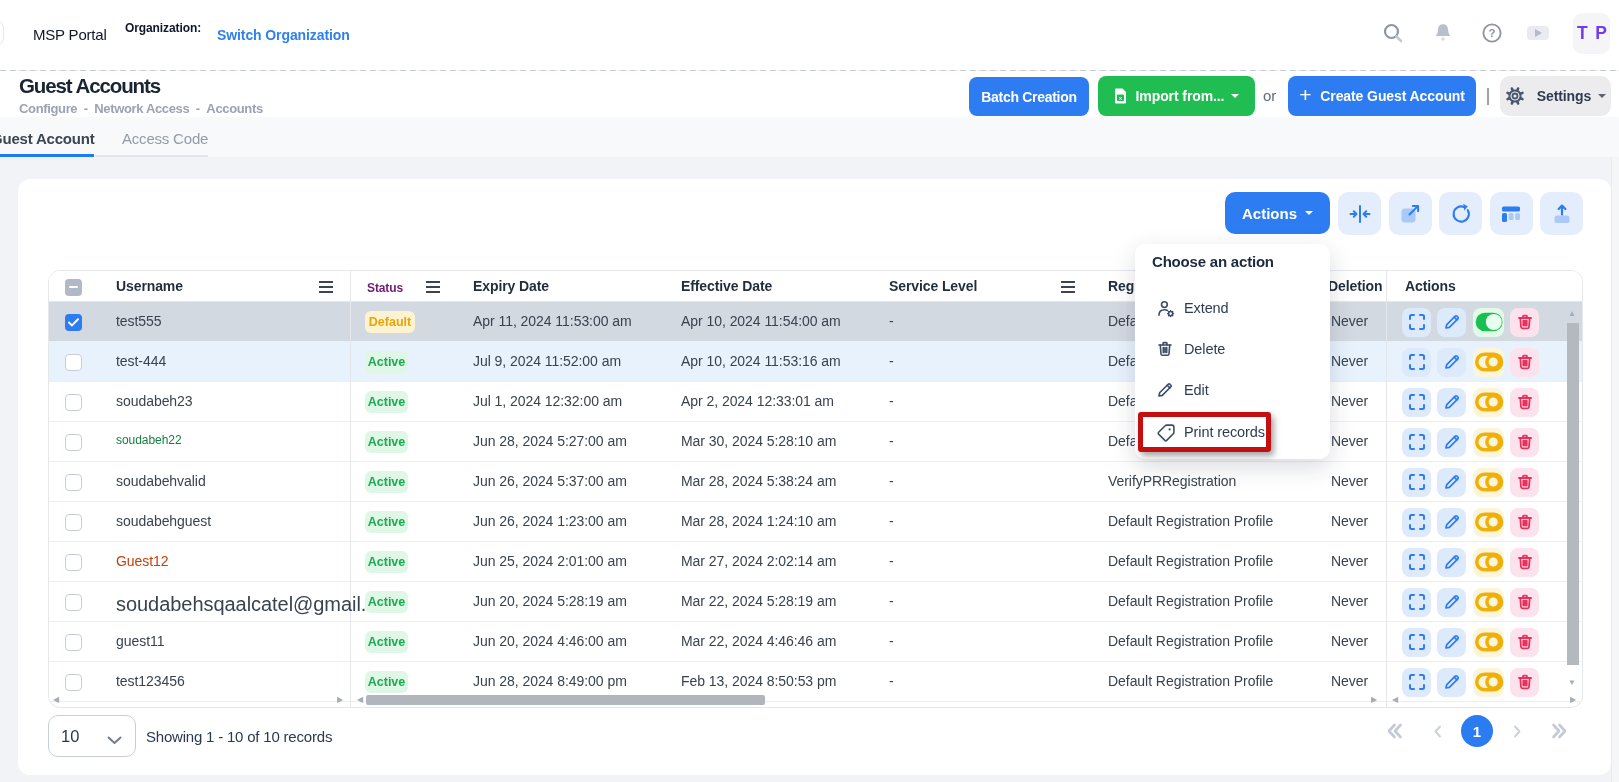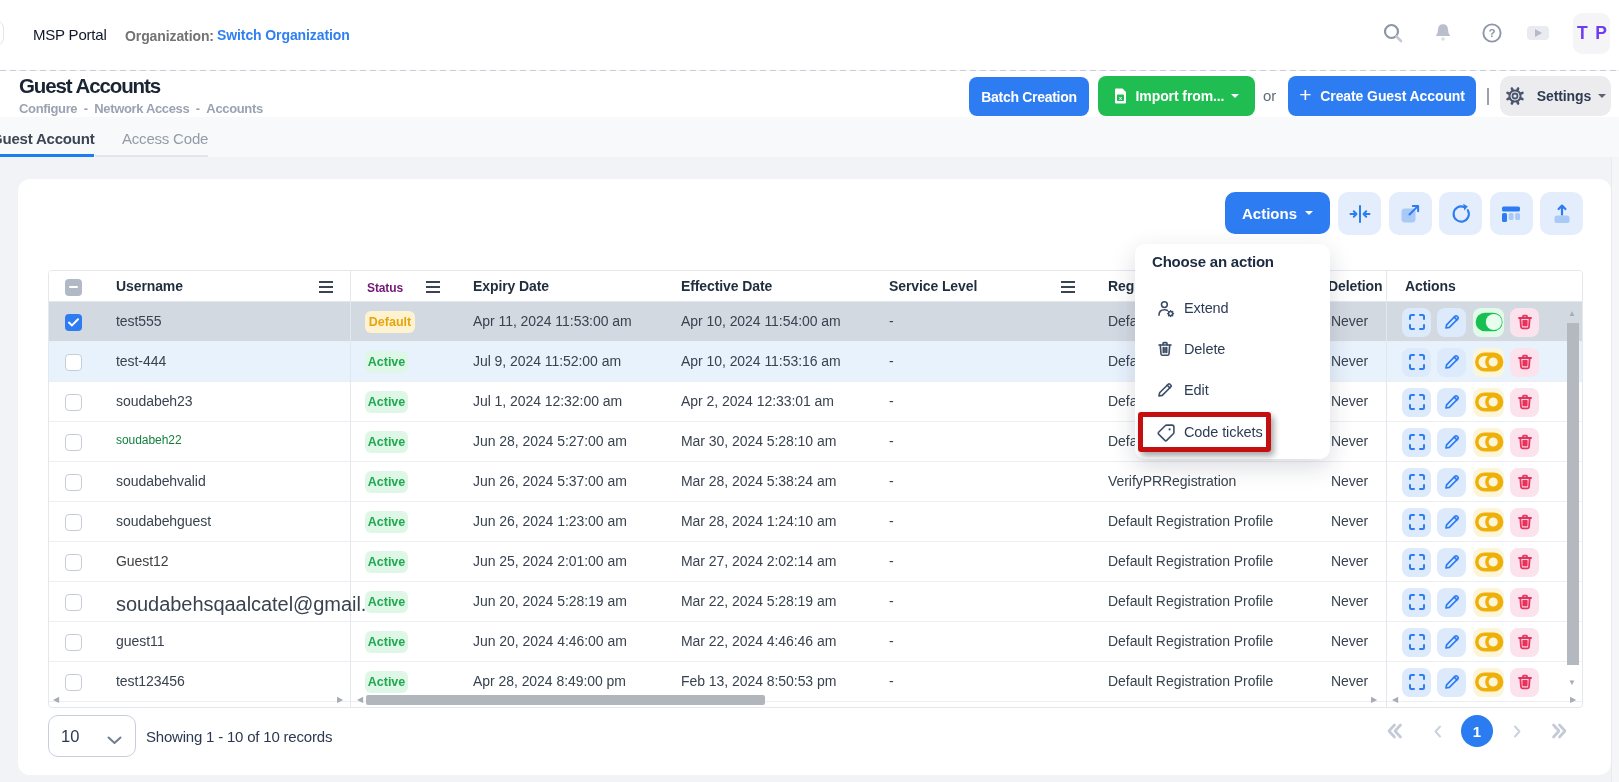--- a/index.html
+++ b/index.html
@@ -1,21 +1,21 @@
 <!DOCTYPE html>
 <html><head><meta charset="utf-8"><style>
 *{margin:0;padding:0;box-sizing:border-box}
 body{font-family:"Liberation Sans",sans-serif;width:1619px;height:782px;position:relative;overflow:hidden;background:#f1f3f6}
 .abs{position:absolute}
 </style></head><body>
 <div class="abs" style="left:0;top:0;width:1619px;height:70px;background:#fff"></div>
 <div class="abs" style="left:0;top:70px;width:1619px;height:1px;background:repeating-linear-gradient(90deg,#c7ccd6 0 6px,transparent 6px 10px)"></div>
 <div class="abs" style="left:-36px;top:20px;width:40px;height:26px;background:#fff;border:1.5px solid #e2e5ea;border-radius:8px"></div>
 <div class="abs" style="left:33px;top:26px;font-size:15px;font-weight:normal;letter-spacing:-0.2px;color:#0f172a">MSP Portal</div>
-<div class="abs" style="left:125px;top:28px;font-size:14px;font-weight:bold;letter-spacing:-0.1px;color:#737373">Organization:</div>
+<div class="abs" style="left:125px;top:21px;font-size:12px;font-weight:bold;letter-spacing:-0.1px;color:#0f172a">Organization:</div>
 <div class="abs" style="left:217px;top:27px;font-size:14px;font-weight:bold;letter-spacing:-0.1px;color:#2f80f0">Switch Organization</div>
 <div class="abs" style="left:1381px;top:21px"><svg width="24" height="24" viewBox="0 0 24 24" style="">
       <circle cx="10.5" cy="10.5" r="6.5" fill="none" stroke="#8d96a8" stroke-width="2.2"></circle>
       <path d="M15.5 15.5 L20 20" stroke="#c3c9d4" stroke-width="2.6" stroke-linecap="round"></path>
     </svg></div>
 <div class="abs" style="left:1431px;top:21px"><svg width="24" height="24" viewBox="0 0 24 24" style="">
       <path d="M12 3.2 Q16.8 3.2 17 8.6 Q17.1 12 18.6 13.8 Q19.6 15 18.4 15 H5.6 Q4.4 15 5.4 13.8 Q6.9 12 7 8.6 Q7.2 3.2 12 3.2 Z" fill="#b9bfcc"></path>
       <circle cx="12" cy="18" r="1.8" fill="#d9dde4"></circle>
     </svg></div>
 <div class="abs" style="left:1480px;top:21px"><svg width="24" height="24" viewBox="0 0 24 24" style="">
@@ -95,21 +95,21 @@
       <rect x="8.7" y="10" width="4.8" height="7" rx="1.6" fill="#a9c9f7"></rect>
       <rect x="15.2" y="10" width="4.8" height="7" rx="1.6" fill="#a9c9f7"></rect>
     </svg>
   </div>
 <div class="abs" style="left:1540.0px;top:192px;width:43px;height:43px;background:#e3edfc;border-radius:10px;display:flex;align-items:center;justify-content:center">
     <svg width="22" height="22" viewBox="0 0 22 22" style="">
       <rect x="3.5" y="12.5" width="15" height="7.5" rx="2.5" fill="#a9c9f7"></rect>
       <path d="M11 11.5 V3 M11 2.6 L7.6 6 M11 2.6 L14.4 6" stroke="#2e7cf2" stroke-width="2.2" fill="none" stroke-linecap="round" stroke-linejoin="round"></path>
     </svg>
   </div>
-<div class="abs" style="left:48px;top:270px;width:1535px;height:438px;background:#fff;border:1px solid #e4e7ec;border-radius:4px;overflow:hidden">
+<div class="abs" style="left:48px;top:270px;width:1535px;height:438px;background:#fff;border:1px solid #e4e7ec;border-radius:12px;overflow:hidden">
 <div class="abs" style="left:0;top:0;width:1535px;height:31px;background:#fff;border-bottom:1px solid #e4e7ec"></div>
 <div class="abs" style="left:0;top:31px;width:1535px;height:40px;background:#d3d9e1;border-bottom:1px solid #eceef1"></div>
 <div class="abs" style="left:0;top:71px;width:1535px;height:40px;background:#e8f2fd;border-bottom:1px solid #eceef1"></div>
 <div class="abs" style="left:0;top:111px;width:1535px;height:40px;background:#fff;border-bottom:1px solid #eceef1"></div>
 <div class="abs" style="left:0;top:151px;width:1535px;height:40px;background:#fff;border-bottom:1px solid #eceef1"></div>
 <div class="abs" style="left:0;top:191px;width:1535px;height:40px;background:#fff;border-bottom:1px solid #eceef1"></div>
 <div class="abs" style="left:0;top:231px;width:1535px;height:40px;background:#fff;border-bottom:1px solid #eceef1"></div>
 <div class="abs" style="left:0;top:271px;width:1535px;height:40px;background:#fff;border-bottom:1px solid #eceef1"></div>
 <div class="abs" style="left:0;top:311px;width:1535px;height:40px;background:#fff;border-bottom:1px solid #eceef1"></div>
 <div class="abs" style="left:0;top:351px;width:1535px;height:40px;background:#fff;border-bottom:1px solid #eceef1"></div>
@@ -378,21 +378,21 @@
       <svg width="18" height="18" viewBox="0 0 18 18" style="">
         <g fill="none" stroke="#e8315b" stroke-width="1.8" stroke-linecap="round" stroke-linejoin="round">
           <path d="M3 5 H15"></path>
           <path d="M7 5 V3.4 Q7 2.6 7.8 2.6 H10.2 Q11 2.6 11 3.4 V5"></path>
           <path d="M4.3 5 L5 14 Q5.1 15.3 6.4 15.3 H11.6 Q12.9 15.3 13 14 L13.7 5"></path>
           <path d="M7.3 7.6 V12.6 M9 7.6 V12.6 M10.7 7.6 V12.6"></path>
         </g>
       </svg>
     </div>
 <div style="position:absolute;left:16px;top:282.5px;width:17px;height:17px;border-radius:4px;background:#fff;border:1.5px solid #c6ccd8"></div>
-<div class="abs" style="left:67px;top:282px;font-size:14px;letter-spacing:-0.05px;color:#404040;white-space:nowrap">Guest12</div>
+<div class="abs" style="left:67px;top:282px;font-size:14px;letter-spacing:-0.05px;color:#c2410c;white-space:nowrap">Guest12</div>
 <div class="abs" style="left:316px;top:280px;width:43px;height:22px;background:#dff7e7;border-radius:6px;display:flex;align-items:center;justify-content:center;font-size:12.5px;font-weight:bold;color:#1fa850">Active</div>
 <div class="abs" style="left:424px;top:282px;font-size:14px;letter-spacing:-0.05px;color:#39434f;white-space:nowrap">Jun 25, 2024 2:01:00 am</div>
 <div class="abs" style="left:632px;top:282px;font-size:14px;letter-spacing:-0.05px;color:#39434f;white-space:nowrap">Mar 27, 2024 2:02:14 am</div>
 <div class="abs" style="left:840px;top:282px;font-size:14px;letter-spacing:-0.05px;color:#39434f;white-space:nowrap">-</div>
 <div class="abs" style="left:1059px;top:282px;font-size:14px;letter-spacing:-0.05px;color:#39434f;white-space:nowrap">Default Registration Profile</div>
 <div class="abs" style="left:1282px;top:282px;font-size:14px;letter-spacing:-0.05px;color:#39434f;white-space:nowrap">Never</div>
 <div class="abs" style="left:1353px;top:276.5px;width:29px;height:29px;background:#ddeafc;border-radius:8px;display:flex;align-items:center;justify-content:center">
       <svg width="18" height="18" viewBox="0 0 18 18" style="">
         <path d="M2 6 V3.5 Q2 2 3.5 2 H6" fill="none" stroke="#2e7cf2" stroke-width="2" stroke-linecap="round"></path>
         <path d="M12 2 H14.5 Q16 2 16 3.5 V6" fill="none" stroke="#2e7cf2" stroke-width="2" stroke-linecap="round"></path>
@@ -500,21 +500,21 @@
           <path d="M3 5 H15"></path>
           <path d="M7 5 V3.4 Q7 2.6 7.8 2.6 H10.2 Q11 2.6 11 3.4 V5"></path>
           <path d="M4.3 5 L5 14 Q5.1 15.3 6.4 15.3 H11.6 Q12.9 15.3 13 14 L13.7 5"></path>
           <path d="M7.3 7.6 V12.6 M9 7.6 V12.6 M10.7 7.6 V12.6"></path>
         </g>
       </svg>
     </div>
 <div style="position:absolute;left:16px;top:402.5px;width:17px;height:17px;border-radius:4px;background:#fff;border:1.5px solid #c6ccd8"></div>
 <div class="abs" style="left:67px;top:402px;font-size:14px;letter-spacing:-0.05px;color:#39434f;white-space:nowrap">test123456</div>
 <div class="abs" style="left:316px;top:400px;width:43px;height:22px;background:#dff7e7;border-radius:6px;display:flex;align-items:center;justify-content:center;font-size:12.5px;font-weight:bold;color:#1fa850">Active</div>
-<div class="abs" style="left:424px;top:402px;font-size:14px;letter-spacing:-0.05px;color:#39434f;white-space:nowrap">Apr 28, 2024 8:49:00 pm</div>
+<div class="abs" style="left:424px;top:402px;font-size:14px;letter-spacing:-0.05px;color:#39434f;white-space:nowrap">Jun 28, 2024 8:49:00 pm</div>
 <div class="abs" style="left:632px;top:402px;font-size:14px;letter-spacing:-0.05px;color:#39434f;white-space:nowrap">Feb 13, 2024 8:50:53 pm</div>
 <div class="abs" style="left:840px;top:402px;font-size:14px;letter-spacing:-0.05px;color:#39434f;white-space:nowrap">-</div>
 <div class="abs" style="left:1059px;top:402px;font-size:14px;letter-spacing:-0.05px;color:#39434f;white-space:nowrap">Default Registration Profile</div>
 <div class="abs" style="left:1282px;top:402px;font-size:14px;letter-spacing:-0.05px;color:#39434f;white-space:nowrap">Never</div>
 <div class="abs" style="left:1353px;top:396.5px;width:29px;height:29px;background:#ddeafc;border-radius:8px;display:flex;align-items:center;justify-content:center">
       <svg width="18" height="18" viewBox="0 0 18 18" style="">
         <path d="M2 6 V3.5 Q2 2 3.5 2 H6" fill="none" stroke="#2e7cf2" stroke-width="2" stroke-linecap="round"></path>
         <path d="M12 2 H14.5 Q16 2 16 3.5 V6" fill="none" stroke="#2e7cf2" stroke-width="2" stroke-linecap="round"></path>
         <path d="M16 12 V14.5 Q16 16 14.5 16 H12" fill="none" stroke="#2e7cf2" stroke-width="2" stroke-linecap="round"></path>
         <path d="M6 16 H3.5 Q2 16 2 14.5 V12" fill="none" stroke="#2e7cf2" stroke-width="2" stroke-linecap="round"></path>
@@ -577,21 +577,21 @@
       <g fill="none" stroke="#3d4d68" stroke-width="1.6" stroke-linejoin="round" stroke-linecap="round">
         <path d="M3 15 L3.6 11.8 L12.2 3.2 Q13 2.4 13.9 3.2 L14.9 4.2 Q15.7 5 14.9 5.8 L6.3 14.4 L3 15 Z"></path>
         <path d="M11.2 4.2 L13.9 6.9"></path>
       </g>
     </svg></div>
 <div class="abs" style="left:1184px;top:382px;font-size:14.5px;letter-spacing:-0.1px;color:#2c3c55">Edit</div>
 <div class="abs" style="left:1156px;top:423px"><svg width="20" height="20" viewBox="0 0 20 20" style="">
       <path d="M2.6 9.3 L9.2 2.7 Q9.8 2.1 10.7 2.1 L16 2.1 Q17.9 2.1 17.9 4 L17.9 9.3 Q17.9 10.2 17.3 10.8 L10.7 17.4 Q9.8 18.3 8.9 17.4 L2.6 11.1 Q1.7 10.2 2.6 9.3 Z" fill="none" stroke="#3d4d68" stroke-width="1.6" stroke-linejoin="round"></path>
       <circle cx="13.6" cy="6.4" r="1.1" fill="#3d4d68"></circle>
     </svg></div>
-<div class="abs" style="left:1184px;top:424px;font-size:14.5px;letter-spacing:-0.1px;color:#2c3c55">Code tickets</div>
+<div class="abs" style="left:1184px;top:424px;font-size:14.5px;letter-spacing:-0.1px;color:#2c3c55">Print records</div>
 <div class="abs" style="left:1138px;top:412px;width:133px;height:40px;border:5px solid #c40f11;border-radius:3px;box-shadow:3px 4px 6px rgba(0,0,0,0.35)"></div>
 <div class="abs" style="left:48px;top:715px;width:88px;height:42px;background:#fff;border:1px solid #c9cfda;border-radius:10px"></div>
 <div class="abs" style="left:61px;top:727px;font-size:16.5px;color:#2b3950">10</div>
 <div class="abs" style="left:107px;top:731px"><svg width="15" height="9" viewBox="0 0 15 9" style="">
       <path d="M1.5 1.5 L7.5 7 L13.5 1.5" stroke="#717d90" stroke-width="2" fill="none" stroke-linecap="round" stroke-linejoin="round"></path>
     </svg></div>
 <div class="abs" style="left:146px;top:728px;font-size:15px;letter-spacing:-0.2px;color:#2b3950">Showing 1 - 10 of 10 records</div>
 <div class="abs" style="left:1386px;top:723px"><svg width="17" height="16" viewBox="0 0 17 16" style="">
       <g fill="none" stroke="#c3cad6" stroke-width="2.6" stroke-linecap="round" stroke-linejoin="round">
         <path d="M8.5 2 L3 8 L8.5 14"></path>

